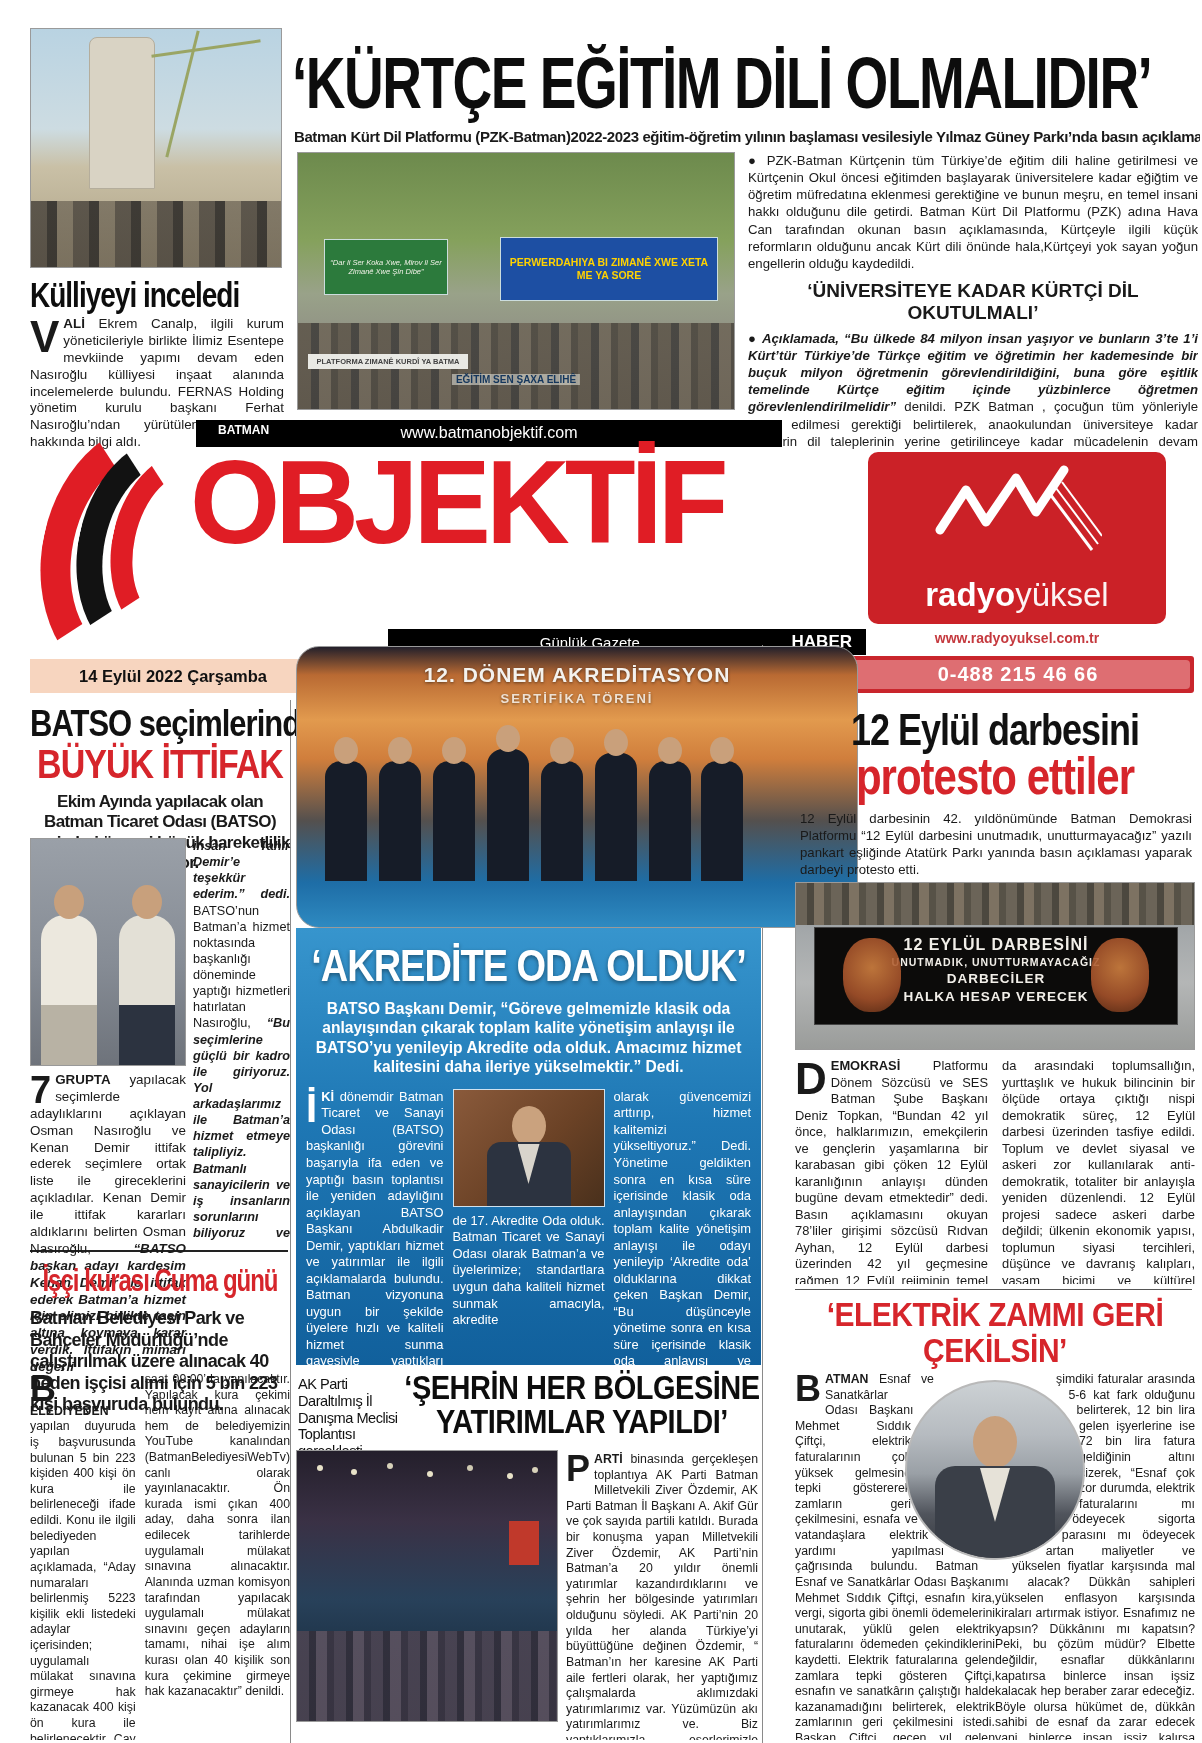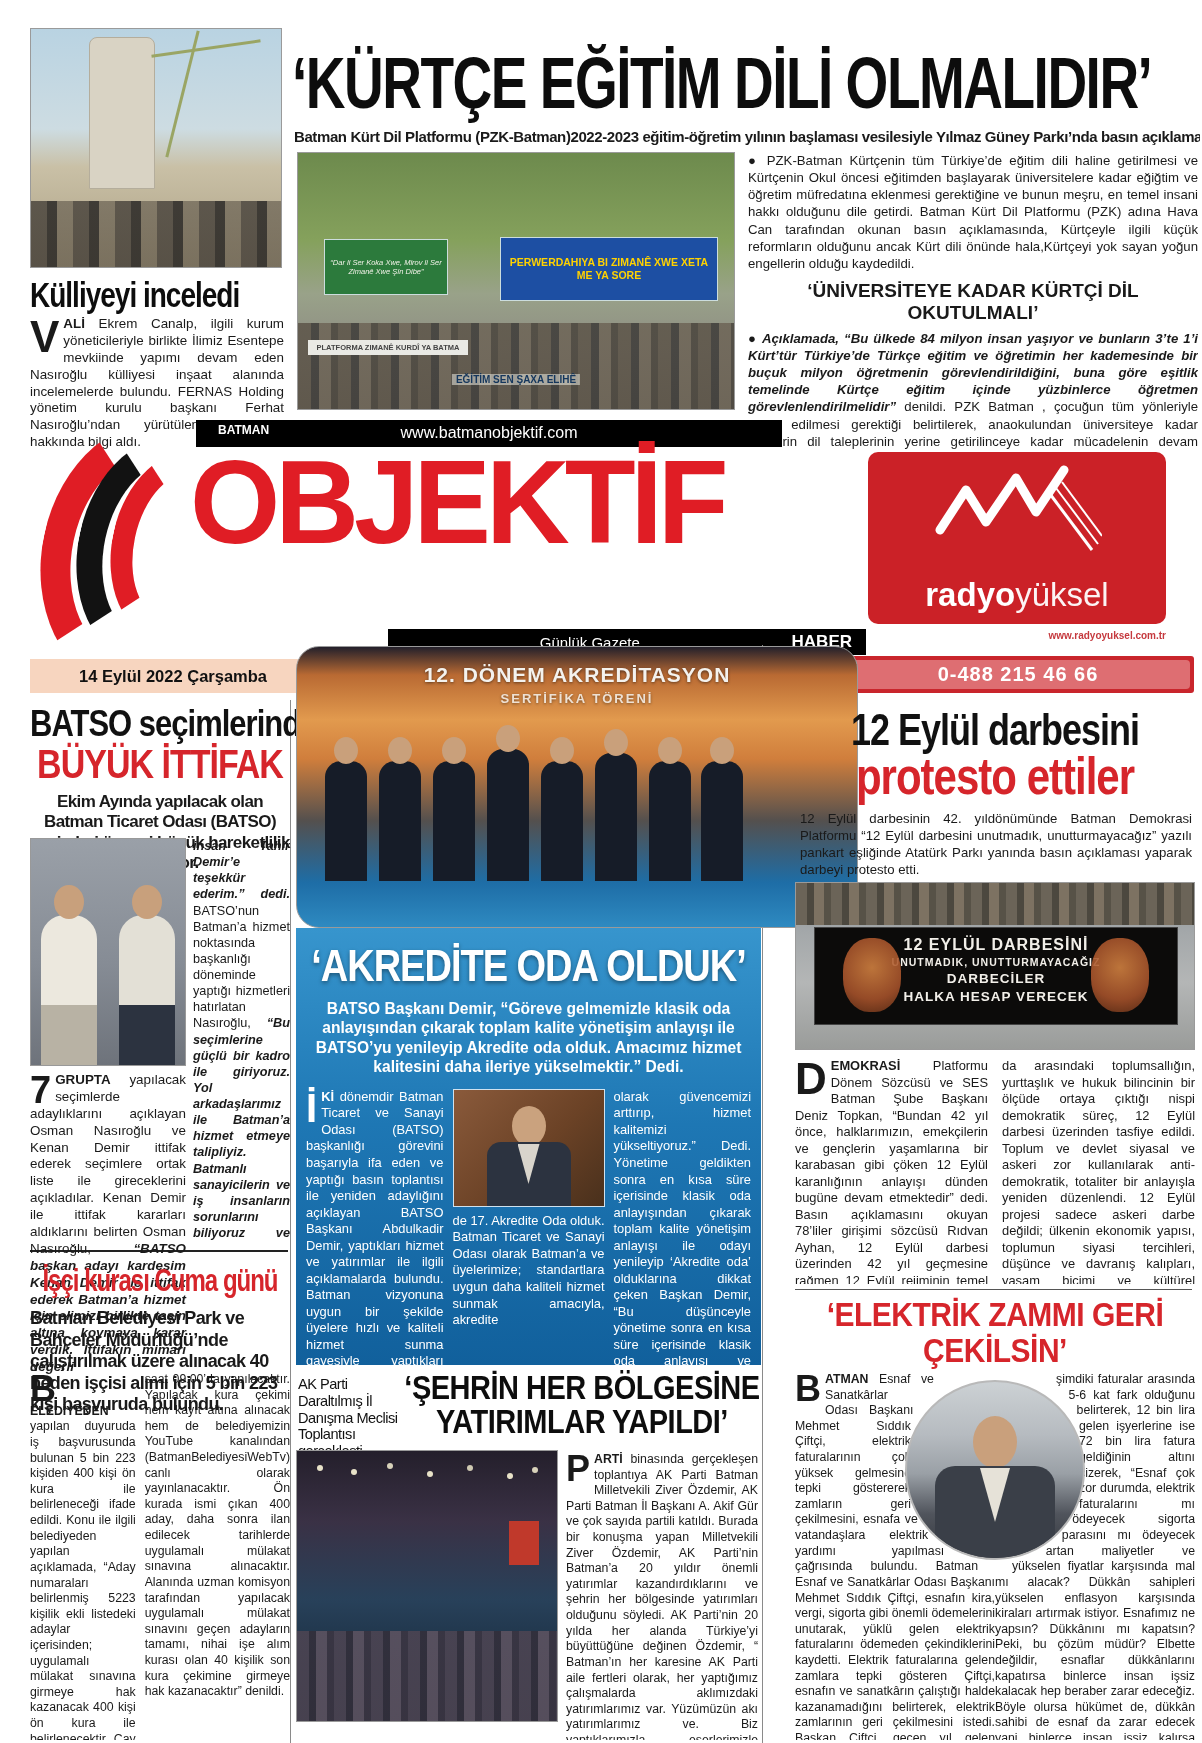--- a/index.html
+++ b/index.html
@@ -35,21 +35,21 @@
 
   
   .photo-crowd{left:297px;top:152px;width:438px;height:258px;
       background:linear-gradient(180deg,#6d8a4d 0%,#85a15c 34%,#99a289 55%,#8e8d83 76%,#747268 100%);}
   .banner-green{position:absolute;left:26px;top:86px;width:118px;height:50px;background:#2c7a3c;
       color:#f2f2e8;font-size:7.5px;font-style:italic;display:flex;align-items:center;text-align:center;
       padding:2px;border:1px solid #cdd;line-height:1.2;}
   .banner-blue{position:absolute;right:16px;top:84px;width:210px;height:56px;background:#1d4fa3;
       color:#ffd200;font-size:10.5px;font-weight:bold;display:flex;align-items:center;justify-content:center;
       text-align:center;padding:3px;border:1px solid #cdd;line-height:1.25;}
-  .banner-white{position:absolute;left:10px;bottom:54px;width:160px;height:15px;background:#e9e9e4;
+  .banner-white{position:absolute;left:10px;bottom:40px;width:160px;height:15px;background:#e9e9e4;
       color:#444;font-size:7.5px;font-weight:bold;display:flex;align-items:center;justify-content:center;}
   .banner-dark{position:absolute;left:50%;transform:translateX(-50%);bottom:24px;color:#14365c;
       font-size:10px;font-weight:900;background:rgba(235,235,225,.55);padding:0 4px;white-space:nowrap;}
   .crowdrow{position:absolute;bottom:0;left:0;right:0;height:86px;opacity:.85;
       background:repeating-linear-gradient(90deg,#5c5448 0 13px,#3d3b38 13px 21px,#6d6456 21px 33px,#49443c 33px 40px);}
 
   
   .kulliye-head{left:30px;top:276px;width:254px;font-size:28px;font-weight:900;letter-spacing:-1px;
       transform:scaleY(1.22);transform-origin:top left;white-space:nowrap;color:#0d0d0d;}
   .kulliye-body{left:30px;top:316px;width:254px;font-size:13.4px;line-height:1.26;}
@@ -70,21 +70,21 @@
   .date-row{left:30px;top:659px;width:802px;height:34px;background:#f7d5bf;display:flex;align-items:center;
       font-size:16.5px;font-weight:bold;color:#111;}
   .date-cell{text-align:center;}
   .slash{width:13px;height:34px;background:#fff;transform:skewX(-28deg);flex:none;}
 
   
   .radyo-box{left:868px;top:452px;width:298px;height:172px;background:#cb2127;border-radius:10px;}
   .radyo-brand{position:absolute;left:0;right:0;bottom:10px;text-align:center;color:#fff;font-size:33px;}
   .radyo-brand .b1{font-weight:900;}
   .radyo-brand .b2{font-weight:300;opacity:.95;}
-  .radyo-url{left:868px;top:630px;width:298px;text-align:right;color:#c5393e;font-size:10px;font-weight:bold;}
+  .radyo-url{left:868px;top:630px;width:298px;text-align:center;color:#c5393e;font-size:14px;font-weight:bold;}
   .radyo-phone{left:842px;top:656px;width:352px;height:37px;background:#c9252c;border-radius:3px;padding:4px;box-sizing:border-box;}
   .radyo-phone .inner{width:100%;height:100%;background:#de6e72;border-radius:4px;display:flex;align-items:center;
       justify-content:center;color:#fff;font-weight:900;font-size:20px;letter-spacing:1px;}
 
   
   .v1{left:290px;top:700px;width:1px;height:1043px;background:#8a8a8a;}
   .v2{left:762px;top:645px;width:1px;height:1098px;background:#8a8a8a;}
   .h-isci{left:30px;top:1250px;width:258px;height:2px;background:#222;}
   .h-elektrik{left:795px;top:1289px;width:397px;height:1px;background:#555;}
 

